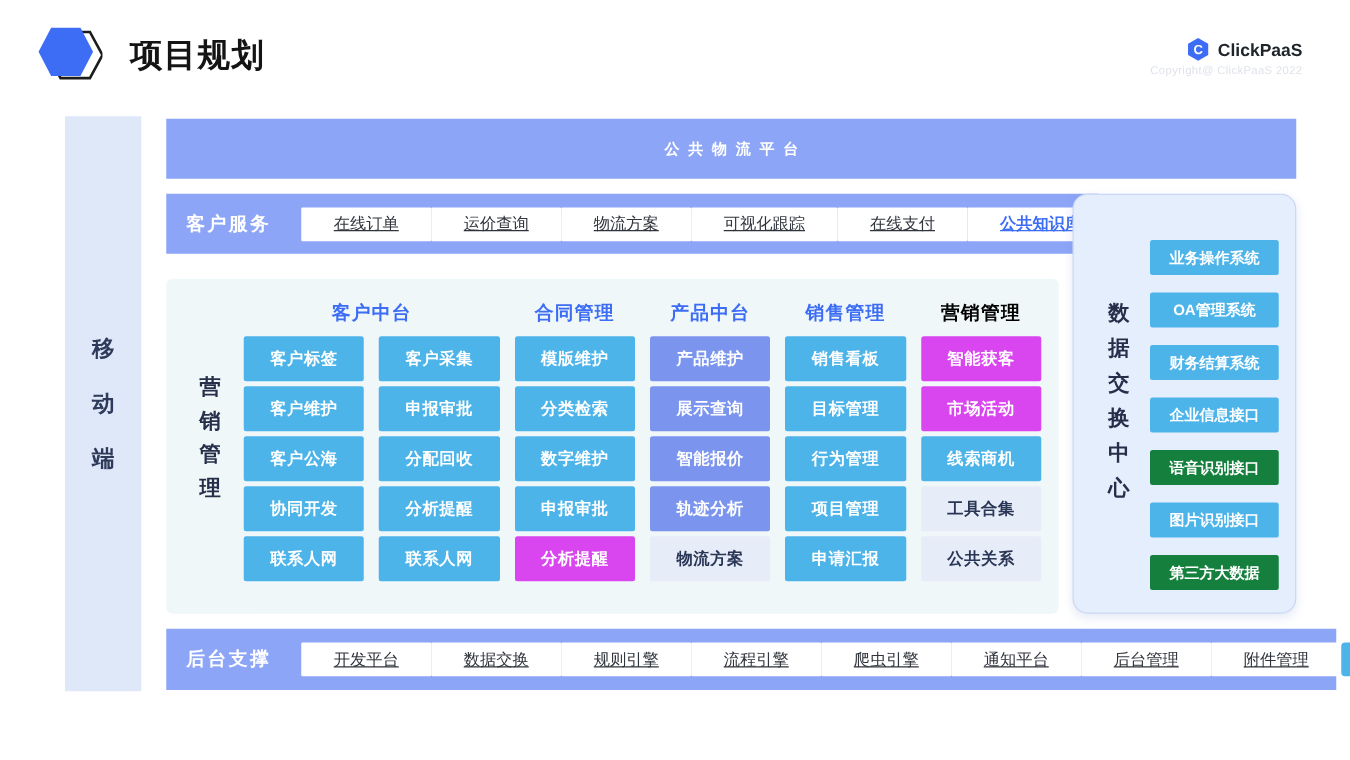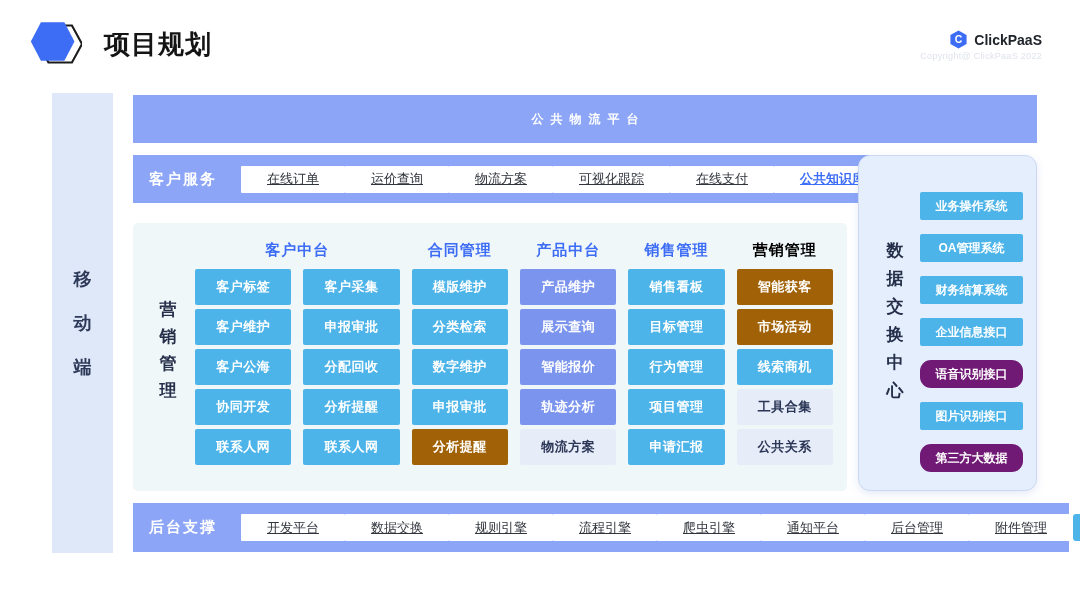--- a/index.html
+++ b/index.html
@@ -49,34 +49,34 @@
   .module-grid{position:absolute;left:62px;top:12px;width:638px;
     display:grid;grid-template-columns:repeat(6,1fr);column-gap:12px;row-gap:4px;}
   .hdr{height:30px;display:flex;align-items:center;justify-content:center;
     font-size:15px;font-weight:800;letter-spacing:1px;}
   .hdr.blue{color:#3d6df5;}
   .hdr.orange{color:#000000;}
   .chip{height:36px;display:flex;align-items:center;justify-content:center;
     font-size:13px;font-weight:700;border-radius:2px;letter-spacing:.5px;}
   .chip.sky{background:#4db4e9;color:#ffffff;}
   .chip.indigo{background:#7b95ef;color:#ffffff;}
-  .chip.orange{background:#a16207;color:#ffffff;}
+  .chip.orange{background:#d946ef;color:#ffffff;}
   .chip.light{background:#e7ecf9;color:#2a3655;}
 
   
   .right-panel{left:858px;top:155px;width:179px;height:336px;background:#e5eefc;
     border:1px solid #cbd9f4;border-radius:12px;box-shadow:0 3px 8px rgba(110,140,205,.18);box-sizing:border-box;}
   .exchange-label{left:20px;top:86px;width:32px;gap:11px;}
   .exchange-label span{font-size:17px;}
   .exchange-items{position:absolute;left:61px;top:25px;width:103px;
     display:flex;flex-direction:column;gap:14px;margin-top:11px;}
   .ritem{height:28px;display:flex;align-items:center;justify-content:center;
     font-size:12px;font-weight:700;border-radius:2px;}
   .ritem.sky{background:#4db4e9;color:#fff;}
-  .ritem.orange{background:#701a75;color:#fff;border-radius:11px;}
+  .ritem.orange{background:#15803d;color:#fff;}
 </style>
 </head>
 <body>
 
 <div class="abs page-header">
   <svg width="52" height="48" viewBox="0 0 62 56">
     <polygon points="22,6 50,6 62,28 50,50 22,50 10,28" fill="none" stroke="#1c1c1c" stroke-width="2.5"></polygon>
     <polygon points="13,2 41,2 53,25 41,48 13,48 1,25" fill="#3d6df5"></polygon>
   </svg>
   <div class="page-title">项目规划</div>

